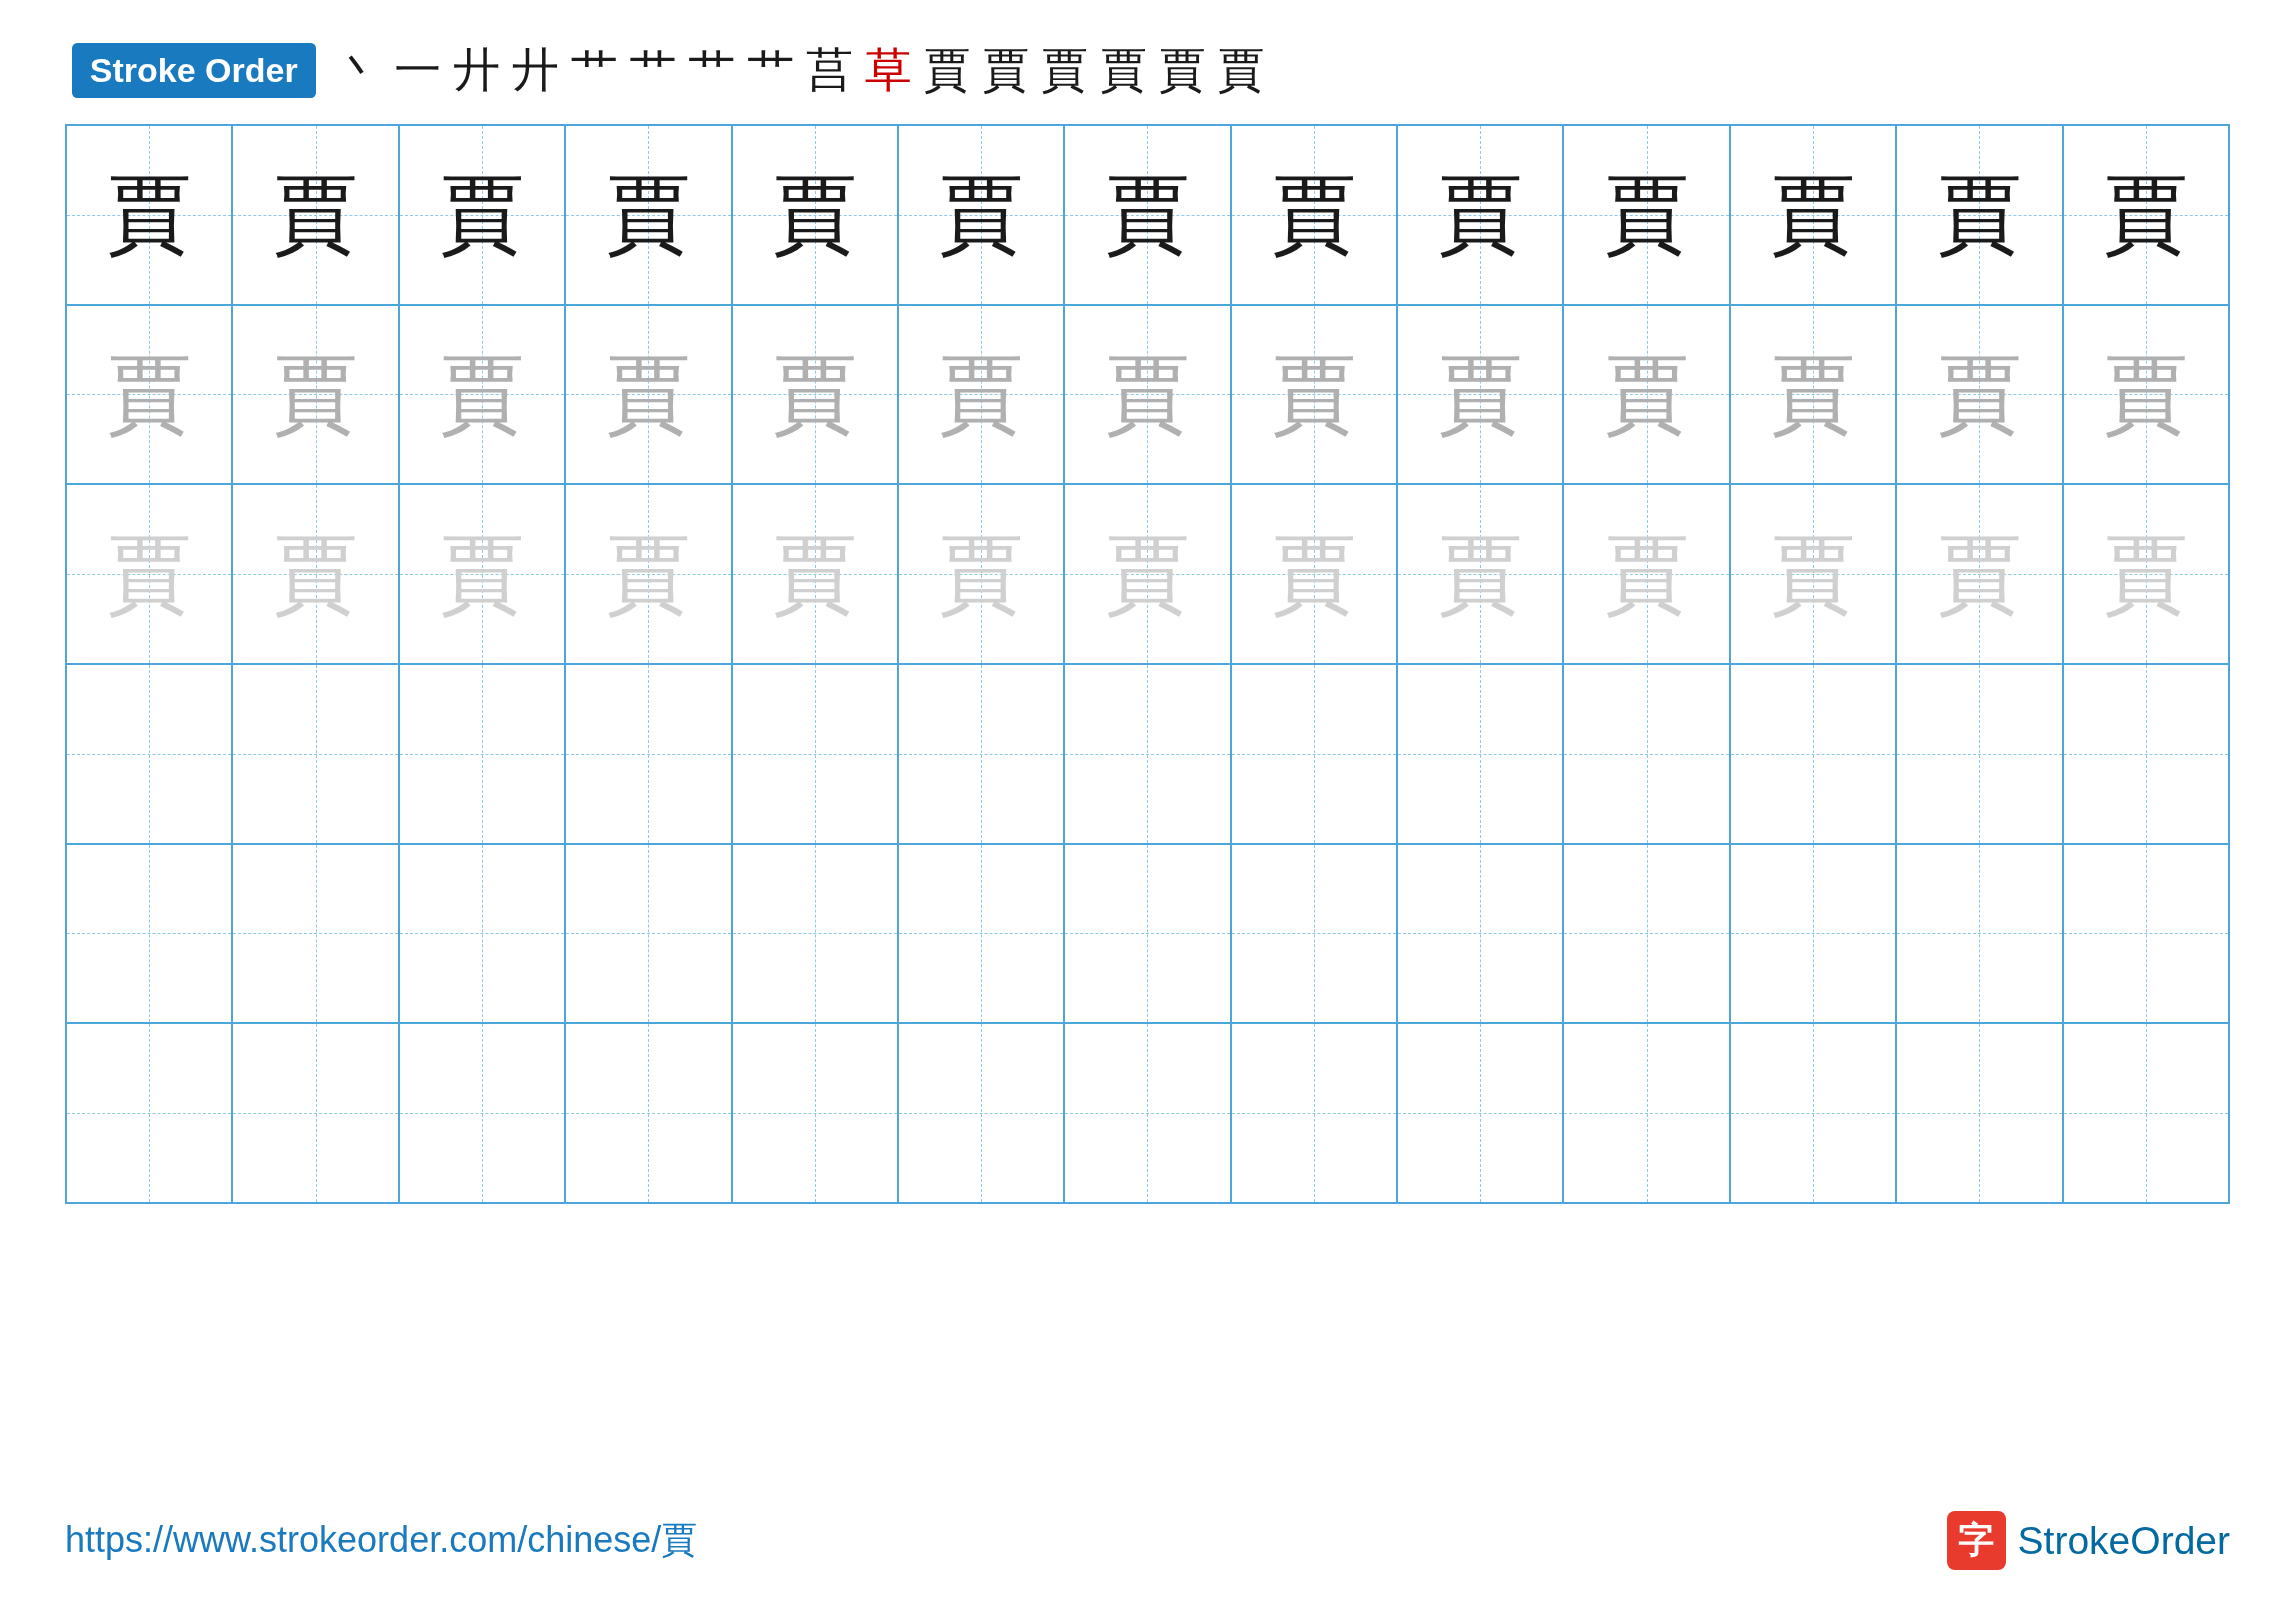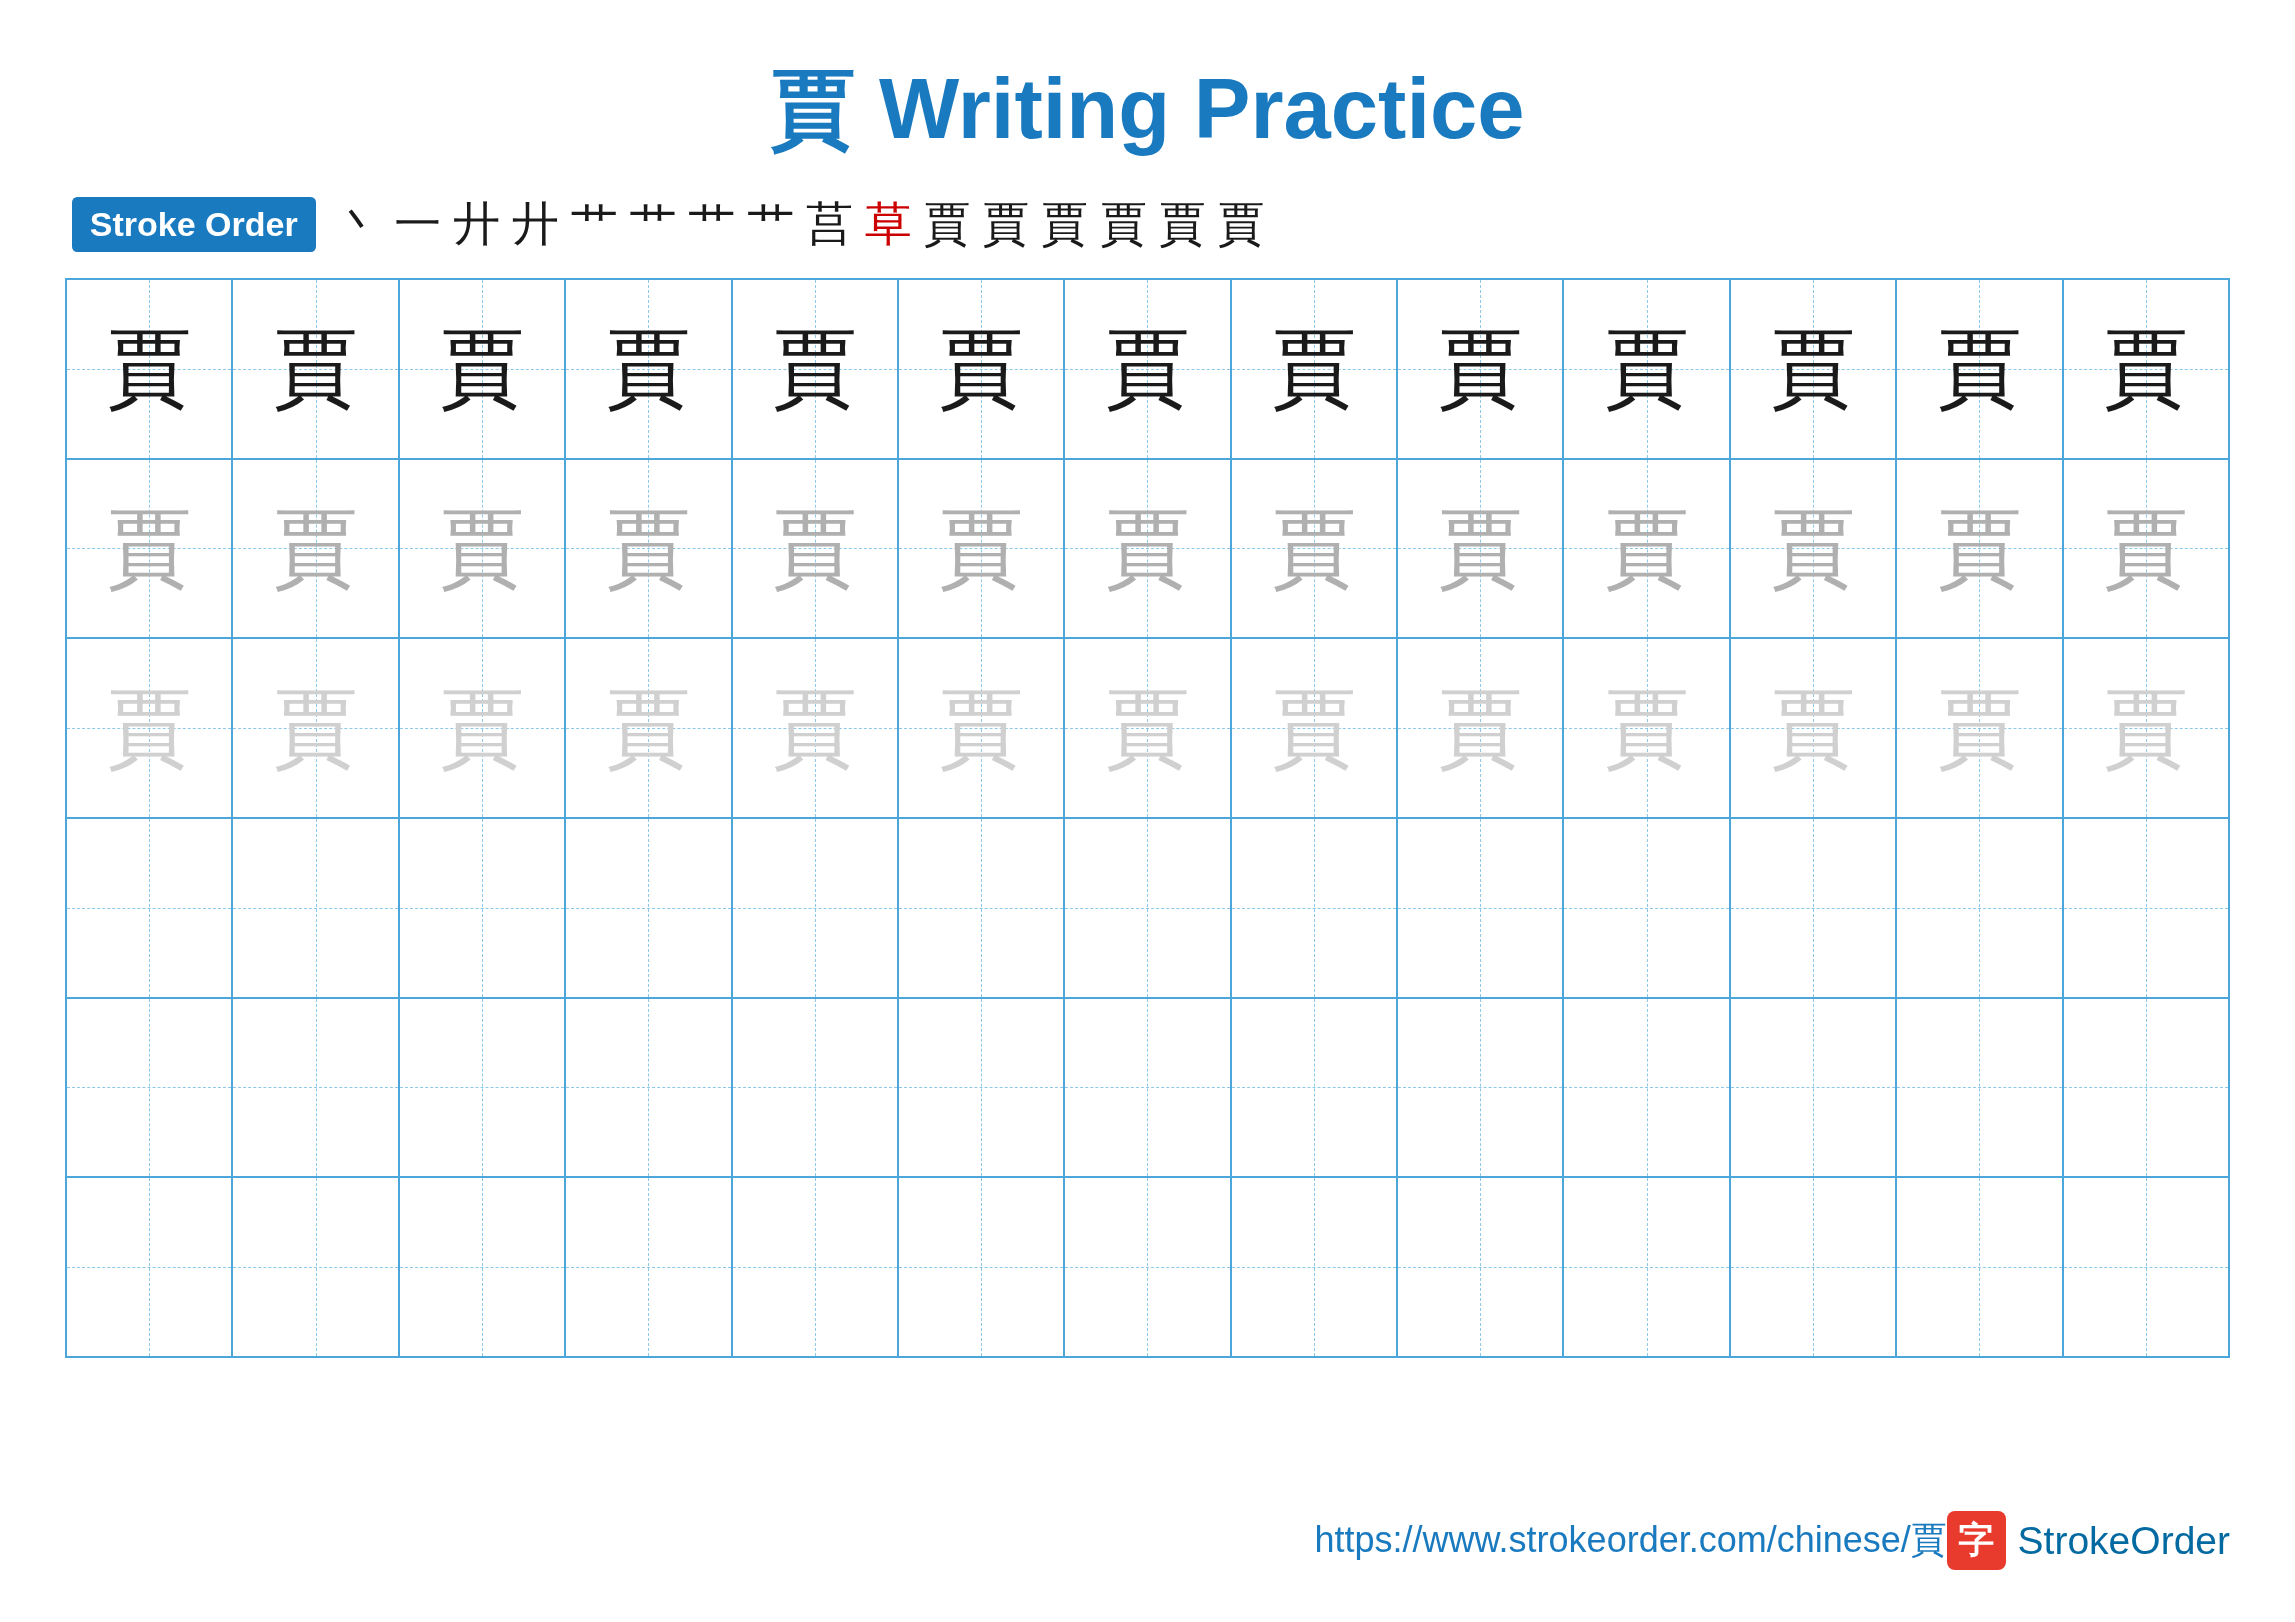--- a/index.html
+++ b/index.html
@@ -123,25 +123,25 @@
     }
 
     .cell-char.light {
       color: #d0d0d0;
     }
 
     
     .footer {
       position: absolute;
       bottom: 52px;
-      left: 78px;
+      left: 65px;
       right: 65px;
       display: flex;
       align-items: center;
-      justify-content: flex-end;
+      justify-content: space-between;
     }
 
     .footer-url {
       color: #1a7abf;
       font-size: 36px;
       text-decoration: none;
     }
 
     .footer-logo {
       display: flex;
@@ -166,23 +166,20 @@
       font-size: 39px;
       font-weight: normal;
       color: #0369a1;
     }
   </style>
 </head>
 <body>
 
 <div class="page">
 
-  <div class="title">
-    <span>賈 Writing Practice</span>
-  </div>
 
   <div class="stroke-order-row">
     <div class="stroke-order-badge">Stroke Order</div>
     <div class="stroke-sequence">
 
     <span class="stroke-char">丶</span>
         <span class="stroke-char">一</span>
         <span class="stroke-char">廾</span>
         <span class="stroke-char">廾</span>
         <span class="stroke-char">艹</span>

